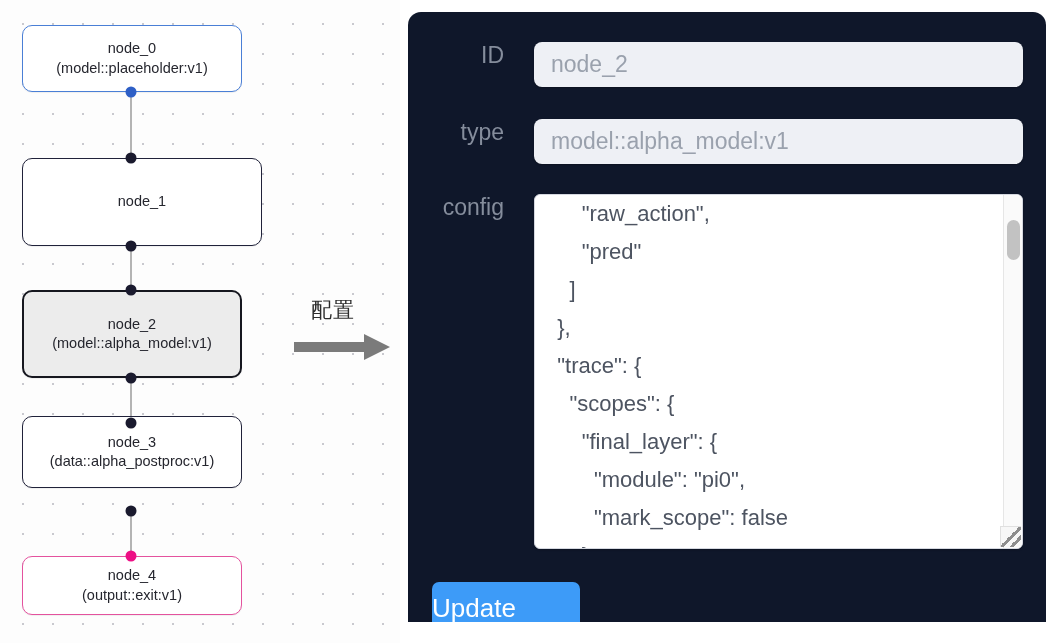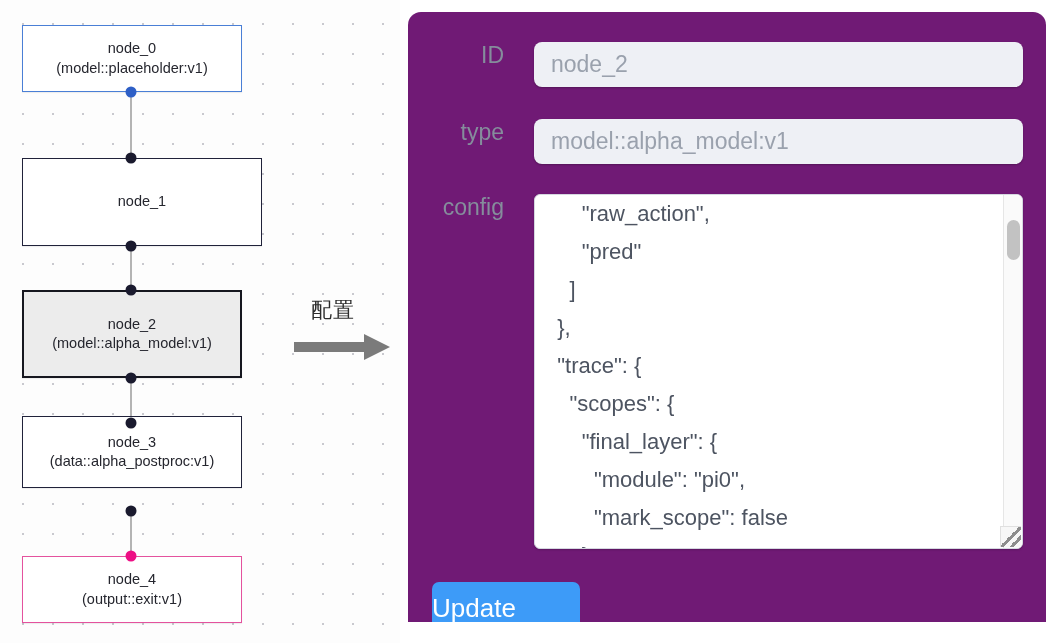--- a/index.html
+++ b/index.html
@@ -39,21 +39,21 @@
     background: #1a1a2e;
     transform: translate(-50%, -50%);
   }
   .handle.blue  { background: #2e5fc6; }
   .handle.pink  { background: #ed0f85; }
 
   .node {
     position: absolute;
     box-sizing: border-box;
     border: 1.6px solid #20223a;
-    border-radius: 0;
+    border-radius: 10px;
     background: #ffffff;
     color: #25262e;
     font-size: 14.5px;
     line-height: 19.5px;
     text-align: center;
     display: flex;
     align-items: center;
     justify-content: center;
     padding: 2px 7px;
     box-shadow: 0 1px 1px rgba(0,0,0,.06);
@@ -82,21 +82,21 @@
   #flow-arrow .arrow-shape {
     position: absolute;
     left: 2px; top: 38px;
   }
 
   
   #config-panel {
     position: absolute;
     left: 408px; top: 12px;
     width: 638px; height: 610px;
-    background: #701a75;
+    background: #0f172a;
     border-radius: 13px 13px 0 0;
     overflow: hidden;
   }
 
   .field-row {
     position: absolute;
     display: flex;
     align-items: flex-start;
   }
   .field-label {
@@ -235,21 +235,21 @@
 
   <div class="node" style="left:22px; top:416px; width:220px; height:72px;">
     <div class="node-inner">
       <div>node_3</div>
       <div>(data::alpha_postproc:v1)</div>
     </div>
   </div>
   <div class="handle" style="left:131px; top:423px;"></div>
   <div class="handle" style="left:131px; top:511px;"></div>
 
-  <div class="node output-node" style="left:22px; top:556px; width:220px; height:67px;">
+  <div class="node output-node" style="left:22px; top:556px; width:220px; height:59px;">
     <div class="node-inner">
       <div>node_4</div>
       <div>(output::exit:v1)</div>
     </div>
   </div>
   <div class="handle pink" style="left:131px; top:556px;"></div>
 
 </div>
 
 <div id="flow-arrow">

